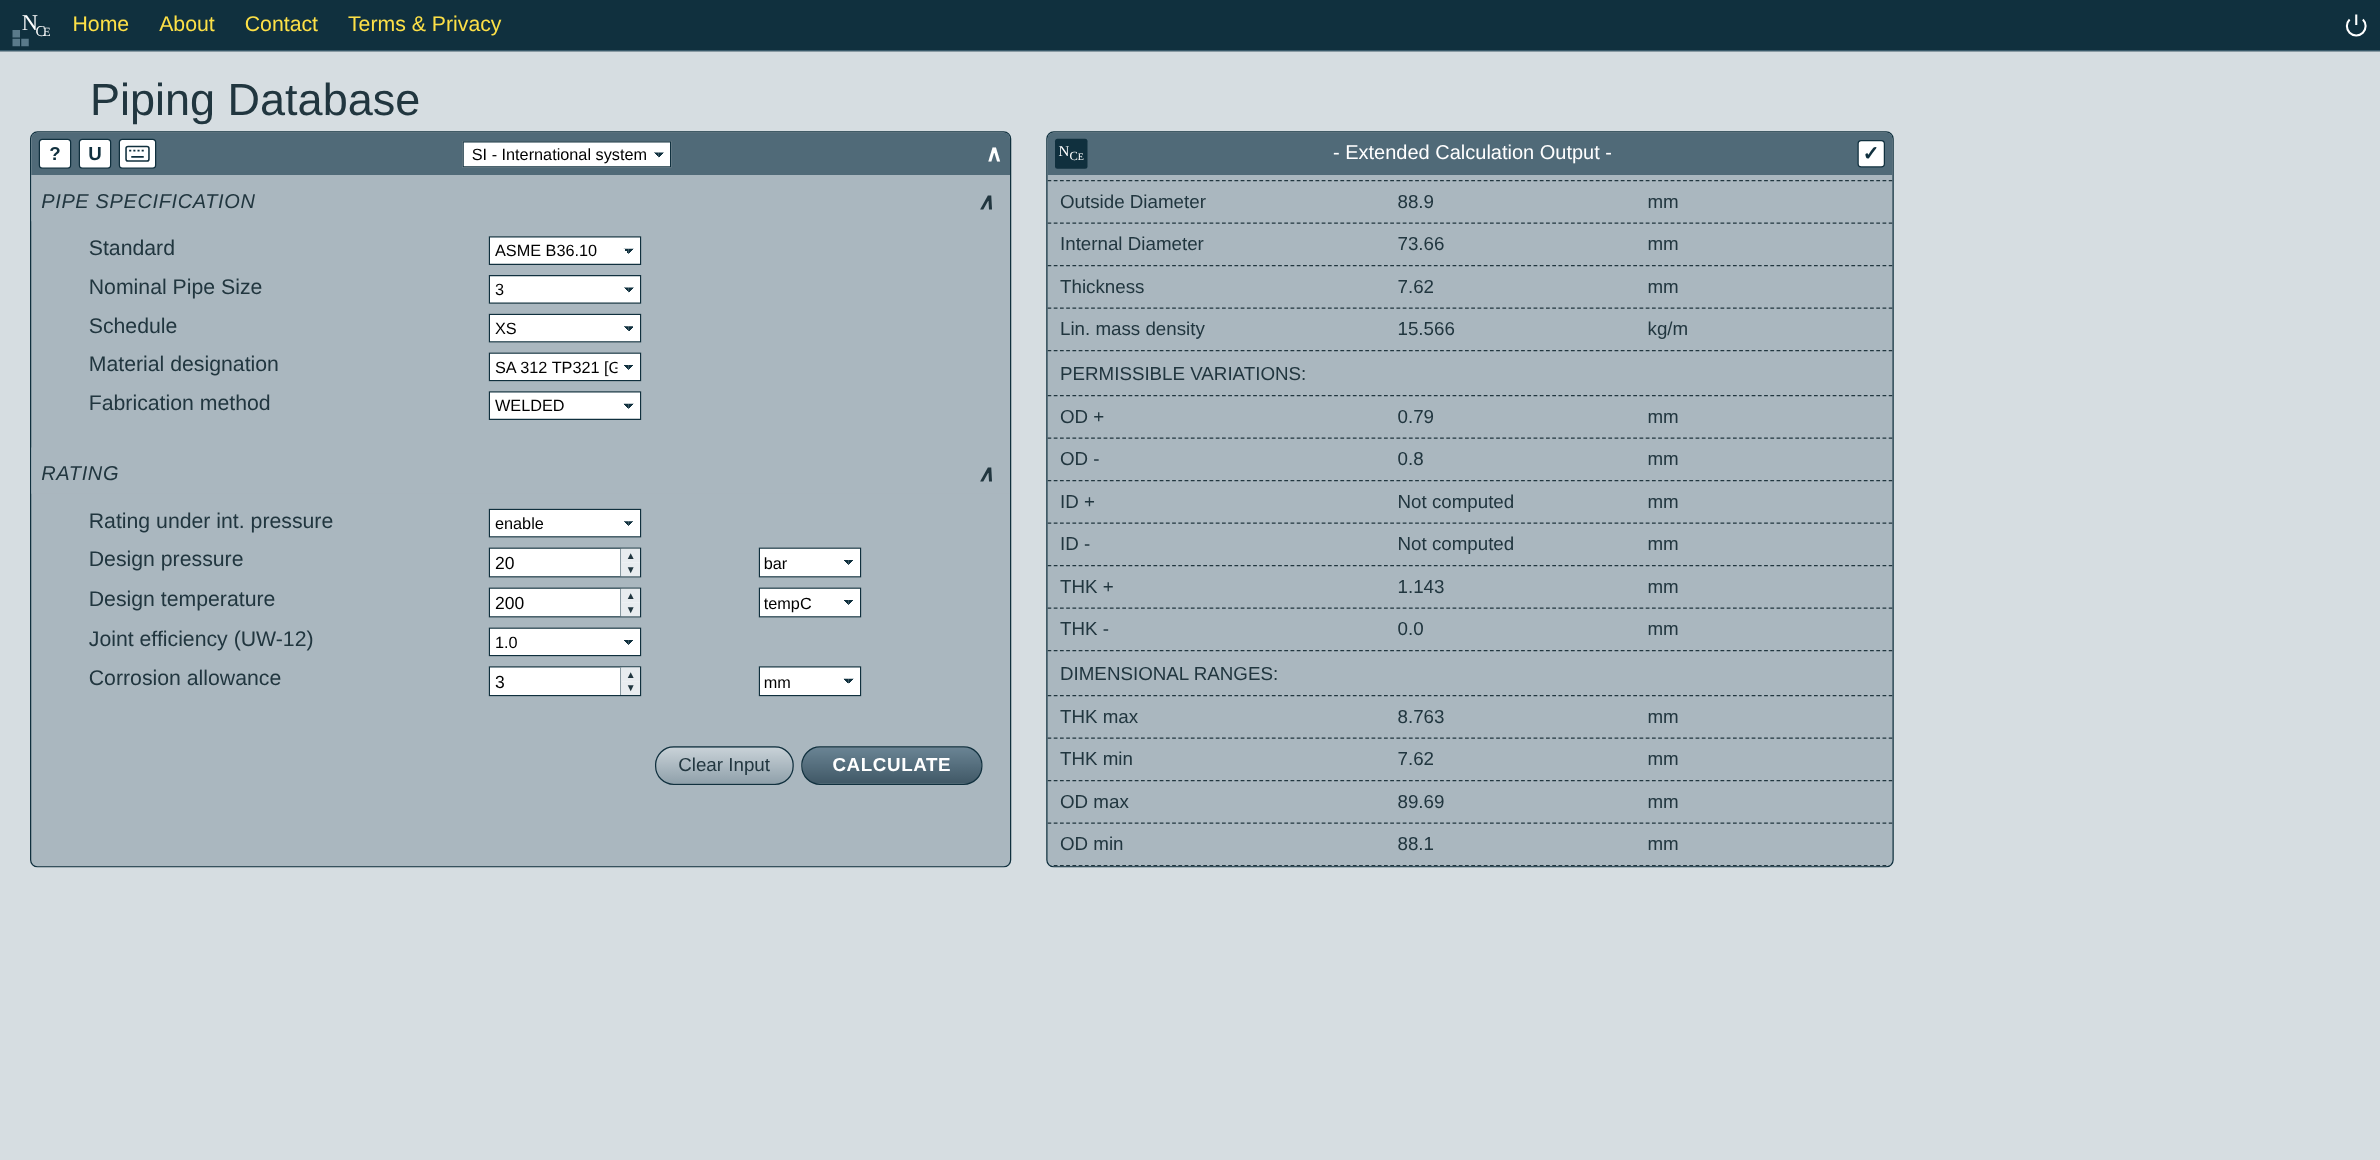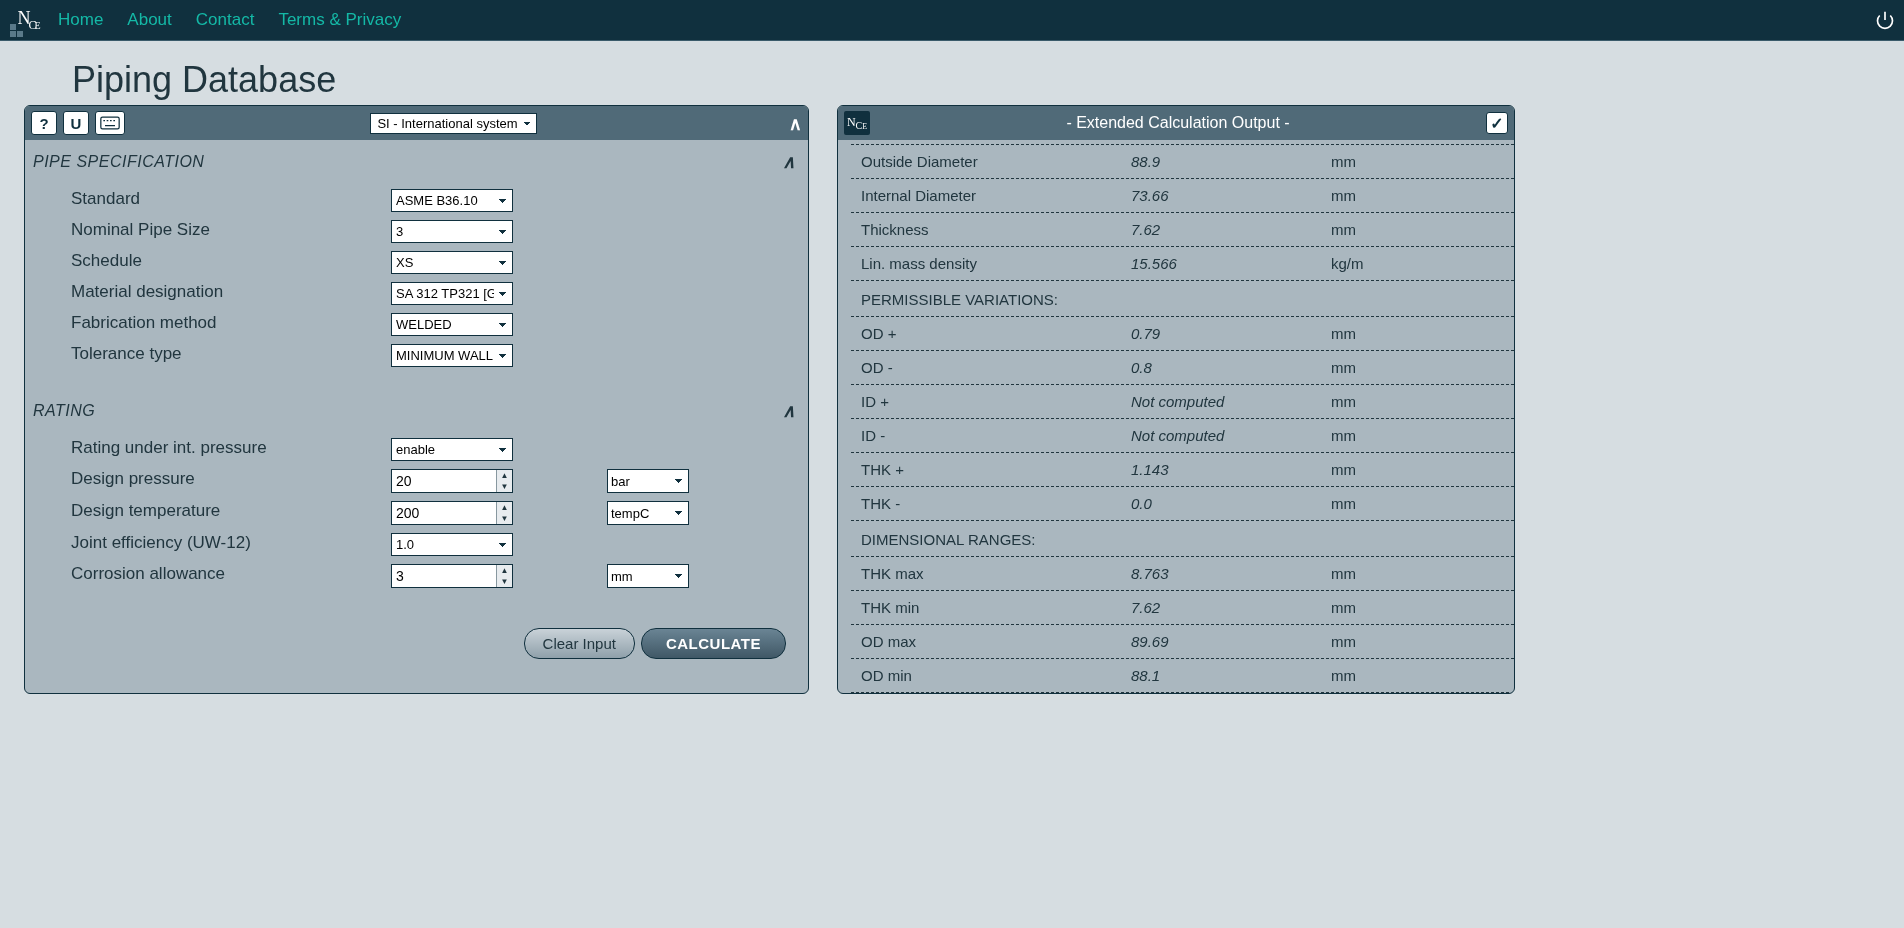--- a/index.html
+++ b/index.html
@@ -25,21 +25,21 @@
   align-items: center;
   justify-content: center;
   margin-right: 10px;
   position: relative;
 }
 .logo-text { font-family: 'Times New Roman', serif; font-size: 18px; letter-spacing: -2px;}
 .logo-squares { position:absolute; left:2px; bottom:2px; display:flex; flex-direction:column; gap:1px;}
 .logo-sq-row{display:flex; gap:1px;}
 .logo-sq{width:6px;height:6px;background:#5a7a8a;}
 .nav-links { display: flex; gap: 24px; }
-.nav-link { color: #14b8a6; font-size: 17px; cursor: pointer; }
+.nav-link { color: #fde047; font-size: 17px; cursor: pointer; }
 .power-btn {
   margin-left: auto;
   width: 22px; height: 22px;
   color: #fff;
   cursor: pointer;
   display:flex; align-items:center; justify-content:center;
 }
 .page-title {
   font-size: 36px;
   font-weight: 300;
@@ -181,31 +181,31 @@
   padding: 0 6px;
   color: #fff;
   font-size: 16px;
 }
 .out-header .logo-mini{width:26px;height:24px;background:#10303e;display:flex;align-items:center;justify-content:center;border-radius:2px;}
 .out-header-title{ flex:1; text-align:center;}
 .check-btn{
   width: 22px; height:22px; background:#fff; border:1px solid #10303e; border-radius:3px;
   display:flex; align-items:center; justify-content:center; font-weight:bold; color:#10303e; cursor:pointer;
 }
-.out-body{ padding: 4px 0 0 13px; }
+.out-body{ padding: 4px 0 0 0; }
 .out-row{
   display:flex;
   padding: 8px 10px;
   border-bottom: 1px dashed #21363f;
   font-size: 15px;
   color:#21363f;
 }
 .out-row:first-child{ border-top: 1px dashed #21363f;}
 .out-label{ width: 270px; }
-.out-value{ width: 200px; font-style: italic; }
+.out-value{ width: 200px; }
 .out-unit{ }
 .out-subhdr{
   padding: 10px 10px 8px 10px;
   font-size: 15px;
   border-bottom: 1px dashed #21363f;
   color:#21363f;
 }
 .caret-up::before { content:"\2227"; font-weight:bold; font-size:18px;}
 </style>
 </head>
@@ -280,24 +280,20 @@
         <select class="form-ctrl"><option>XS</option></select>
       </div>
       <div class="form-row">
         <span class="form-label">Material designation</span>
         <select class="form-ctrl"><option>SA 312 TP321 [G5]</option></select>
       </div>
       <div class="form-row">
         <span class="form-label">Fabrication method</span>
         <select class="form-ctrl"><option>WELDED</option></select>
       </div>
-      <div class="form-row">
-        <span class="form-label">Tolerance type</span>
-        <select class="form-ctrl"><option>MINIMUM WALL</option></select>
-      </div>
     </div>
 
     <div class="section-hdr">
       <span>RATING</span>
       <span class="section-caret caret-up"></span>
     </div>
     <div class="section-body">
       <div class="form-row">
         <span class="form-label">Rating under int. pressure</span>
         <select class="form-ctrl"><option>enable</option></select>

